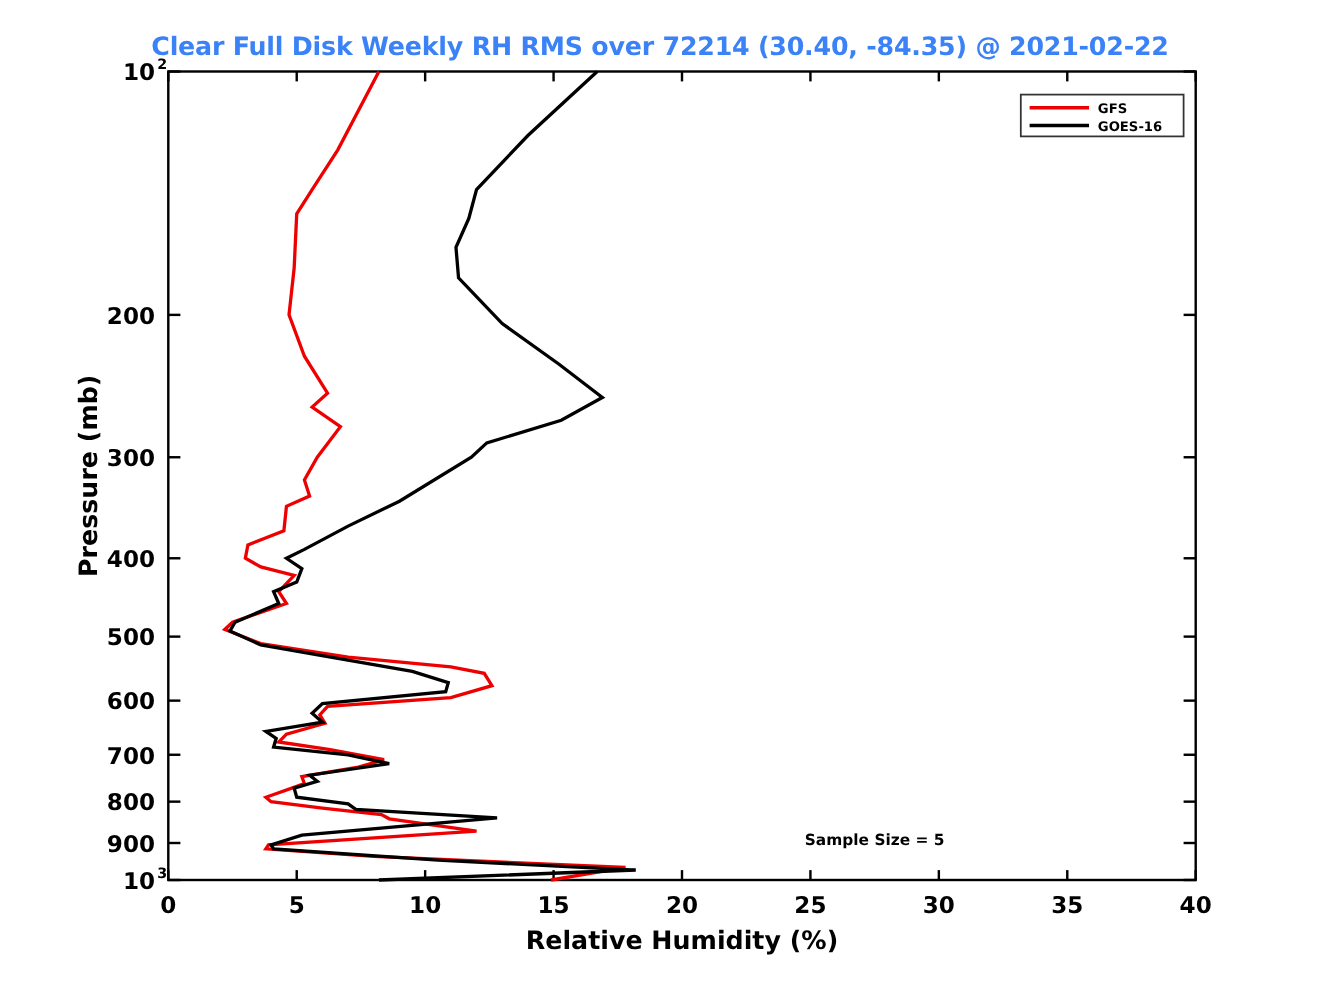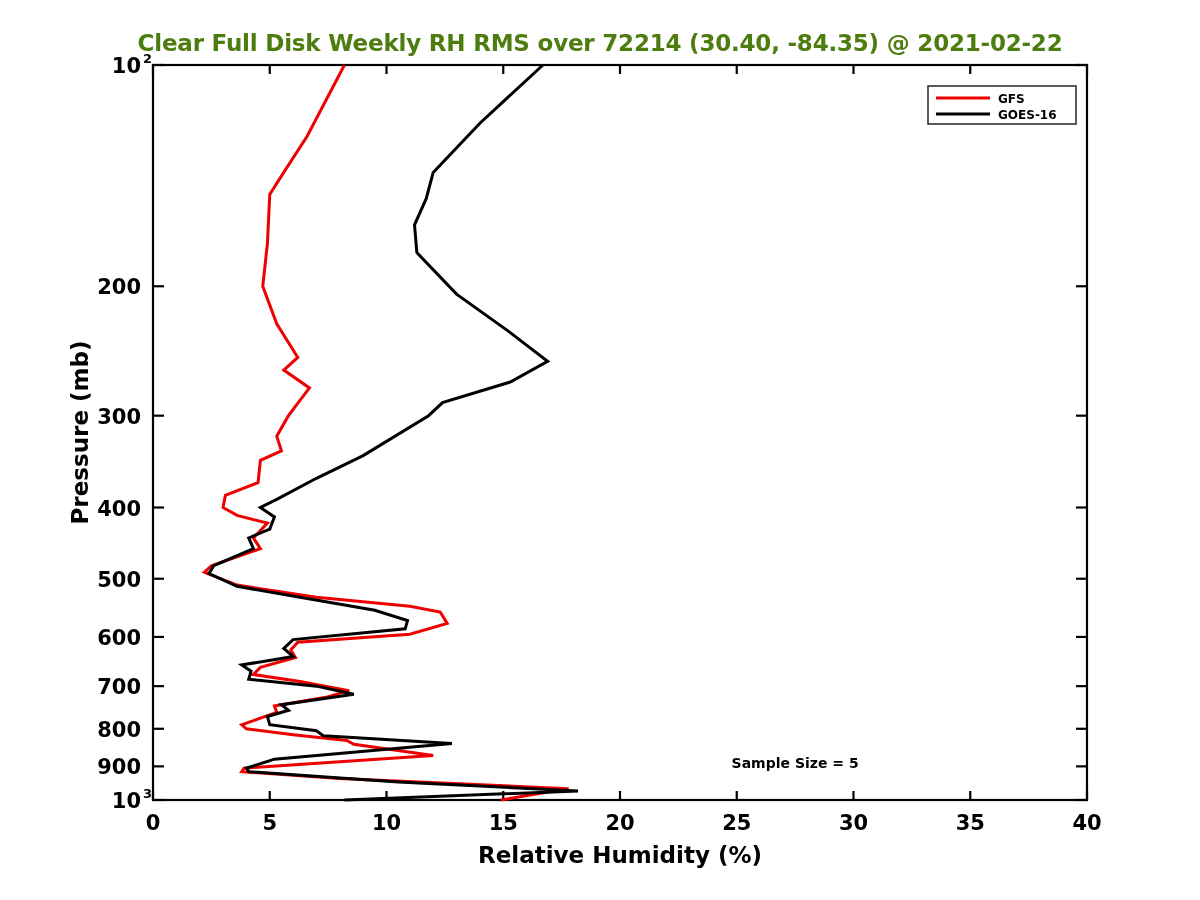--- a/index.html
+++ b/index.html
@@ -1,21 +1,21 @@
 <!DOCTYPE html>
 <html><head>
 <meta charset="utf-8">
 <style>
   html,body{margin:0;padding:0;background:#ffffff;}
   body{width:1200px;height:900px;overflow:hidden;
        font-family:"DejaVu Sans","Liberation Sans",sans-serif;}
   #fig{position:relative;width:1200px;height:900px;background:#fff;}
   #chart-title{
     position:absolute;left:0;top:30px;width:1200px;text-align:center;
-    font-size:23px;font-weight:bold;color:#4d7c0f;letter-spacing:-0.2px;
+    font-size:23px;font-weight:bold;color:#3b82f6;letter-spacing:-0.2px;
     font-family:"DejaVu Sans","Liberation Sans",sans-serif;
   }
   #plot-svg{position:absolute;left:0;top:0;}
   .tick-label{
     font-family:"DejaVu Sans","Liberation Sans",sans-serif;
     font-size:21px;font-weight:bold;fill:#000;
   }
   .tick-exp{
     font-family:"DejaVu Sans","Liberation Sans",sans-serif;
     font-size:13px;font-weight:bold;fill:#000;

